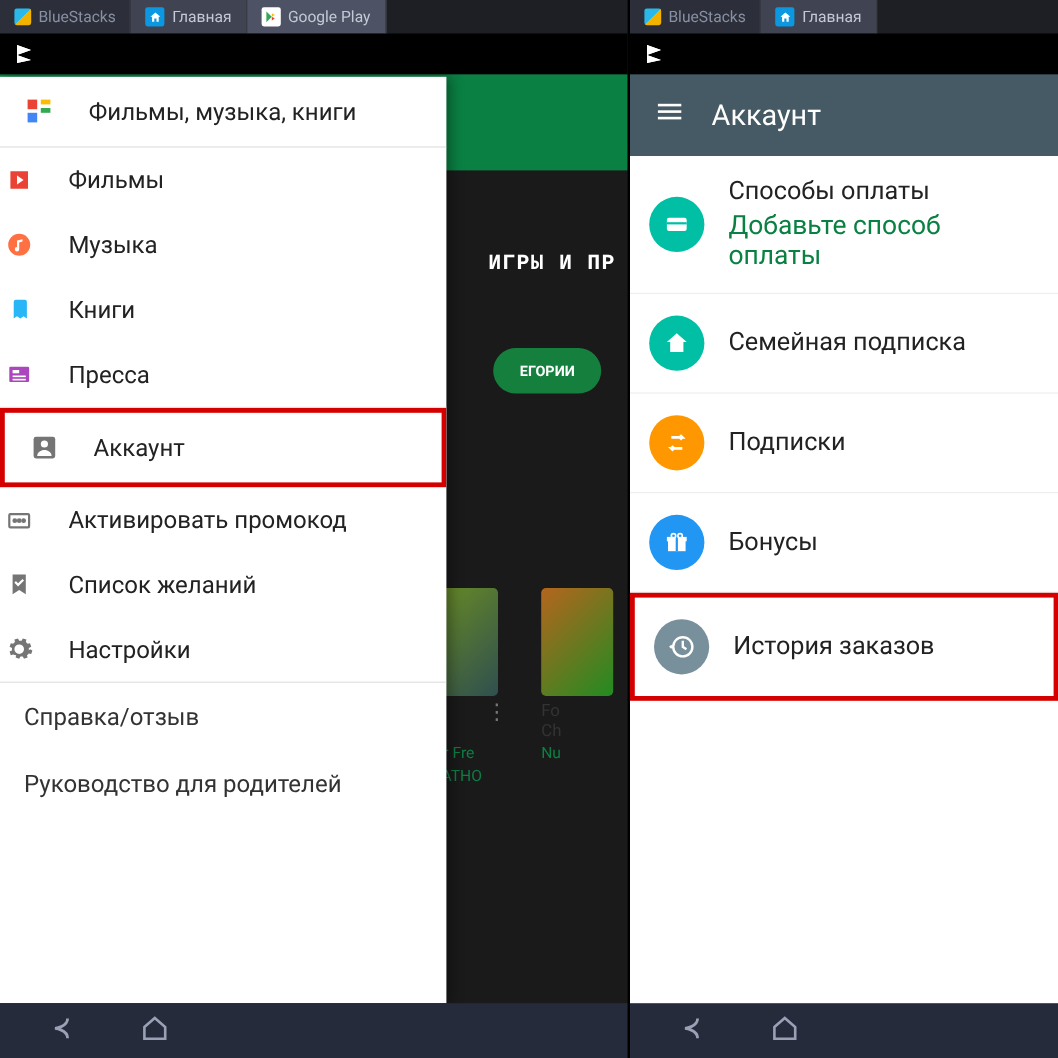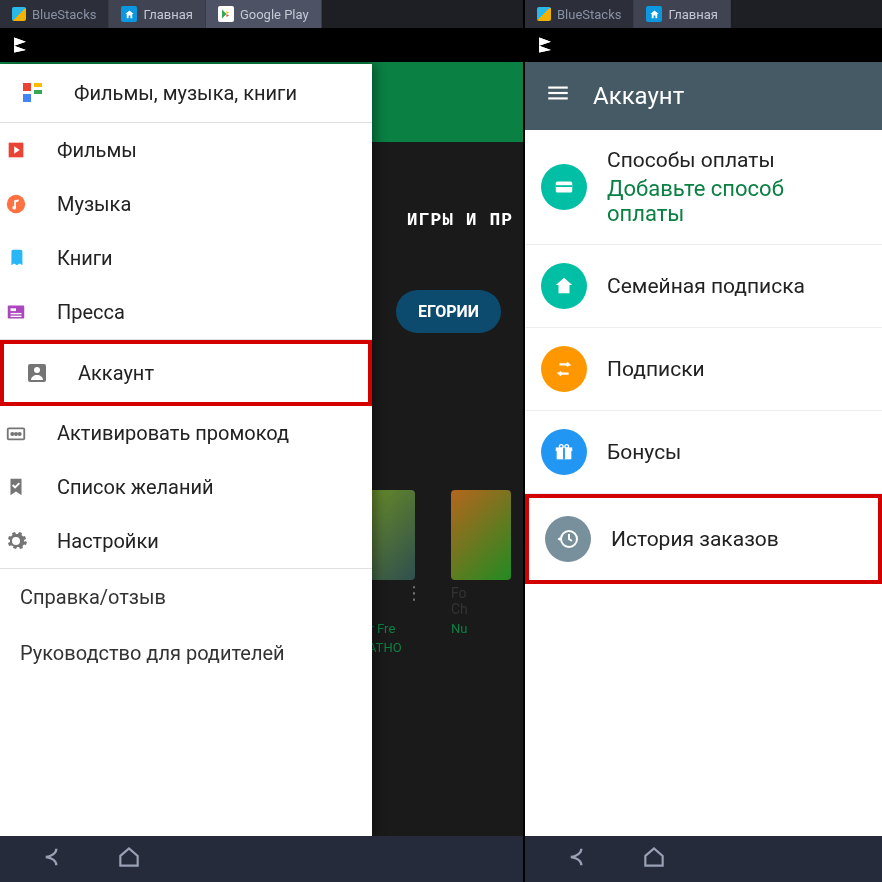--- a/index.html
+++ b/index.html
@@ -67,22 +67,22 @@
     height: 80px;
     background: #0a8043;
   }
   .play-back-text {
     position:absolute;
     top:210px; right:10px;
     color:#fff; font-weight:700; letter-spacing:1px; font-size:18px;font-family:Liberation Mono, monospace;
   }
   .play-back-chip{
     position:absolute; top:290px; right:22px;
-    background:#0c4a6e; color:#fff; font-weight:700;
-    padding:12px 22px; border-radius:30px; font-size:16px;
+    background:#15803d; color:#fff; font-weight:700;
+    padding:12px 22px; border-radius:30px; font-size:12px;
   }
   .play-back-cards{
     position:absolute; top:490px; right:12px;
     display:flex; gap:36px;
   }
   .mini-card{ width:60px; }
   .mini-thumb{ width:60px; height:90px; background:linear-gradient(135deg,#6b8e23,#2f4f4f); border-radius:4px; }
   .mini-title{ font-size:14px; color:#333; margin-top:6px; line-height:1.1;}
   .mini-sub{ font-size:14px; color:#333;}
   .mini-price{ font-size:13px; color:#0a8043; margin-top:4px;}

